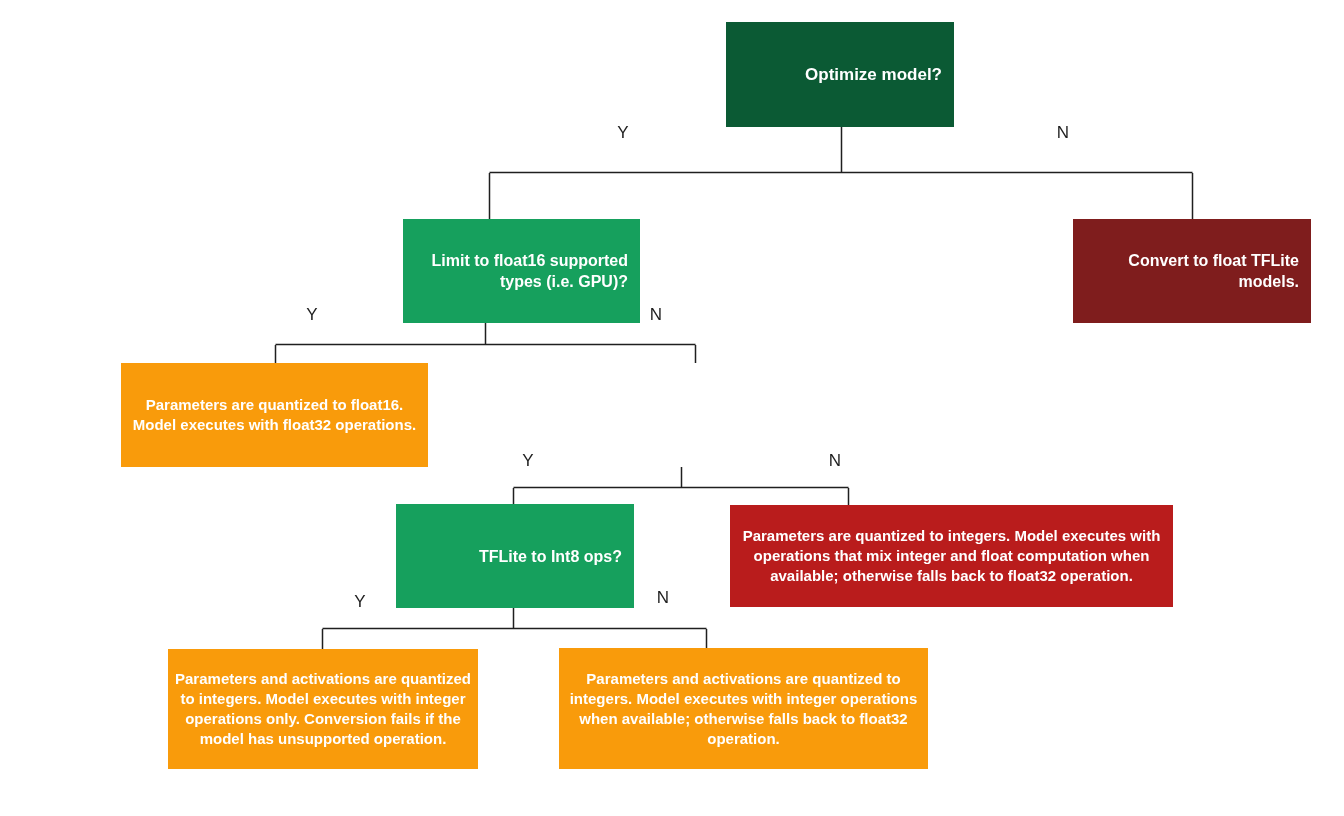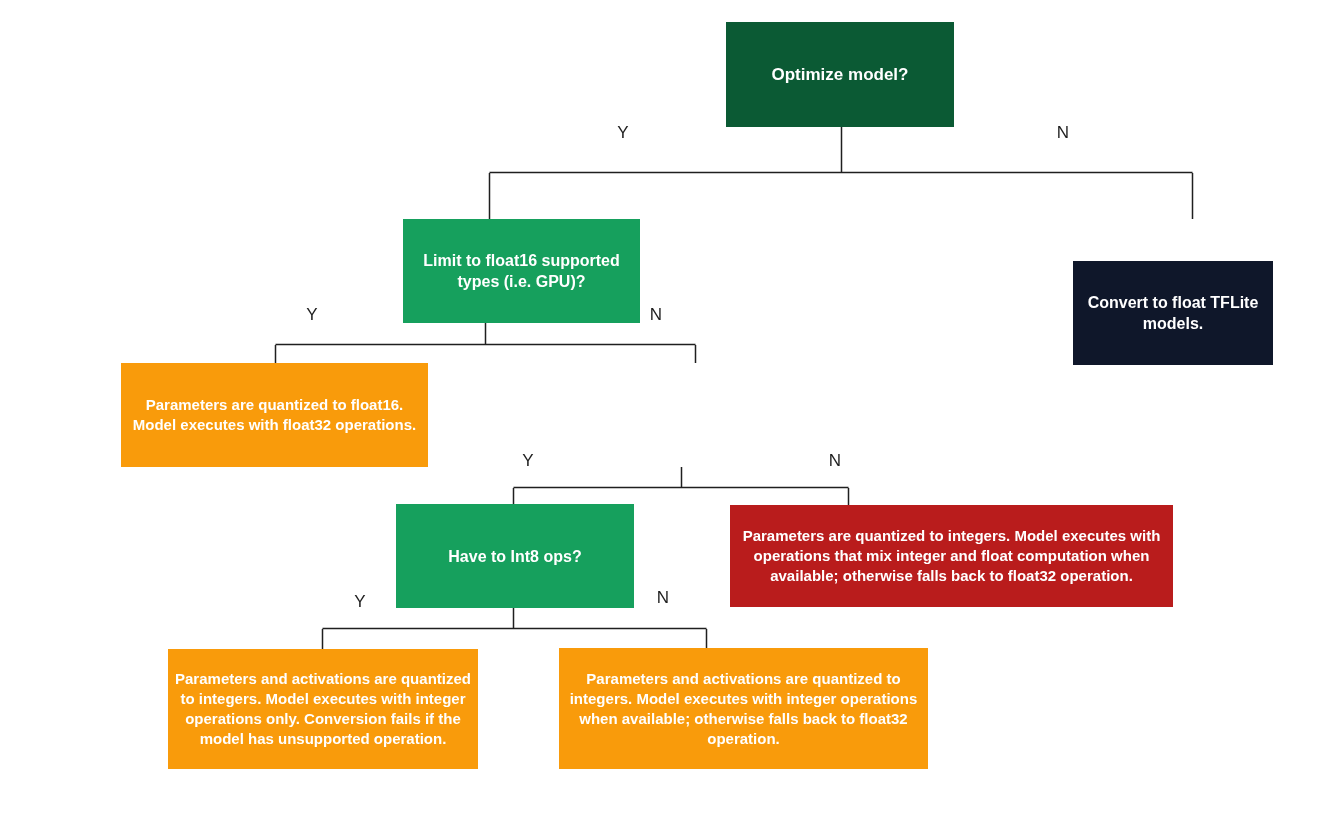--- a/index.html
+++ b/index.html
@@ -37,20 +37,21 @@
     box-sizing: border-box;
   }
   .node span {
     display: block;
     width: 100%;
   }
   .q {
     font-size: 16px;
     line-height: 21px;
     padding: 0 12px;
+    text-align: right;
   }
   .q-narrow {
     font-size: 16px;
     line-height: 21px;
     padding: 0 16px;
   }
   .result {
     font-size: 15px;
     line-height: 20px;
     padding: 0 4px;
@@ -77,31 +78,31 @@
   </svg>
 
   <div class="node q" style="left: 726px; top: 22px; width: 228px; height: 105px; font-size: 17px; background-color: rgb(11, 90, 52);">
     <span>Optimize model?</span>
   </div>
 
   <div class="node q" style="left: 366px; top: 219px; width: 237px; height: 104px; background-color: rgb(22, 160, 93); margin-left: 37px;">
     <span>Limit to float16 supported types (i.e. GPU)?</span>
   </div>
 
-  <div class="node q" style="left: 1073px; top: 219px; width: 200px; height: 104px; background-color: #0f172a; margin-top: 42px;">
+  <div class="node q" style="left: 1073px; top: 219px; width: 238px; height: 104px; background-color: #7f1d1d;">
     <span>Convert to float TFLite models.</span>
   </div>
 
   <div class="node result" style="left: 121px; top: 363px; width: 307px; height: 104px; background-color: rgb(249, 155, 11);">
     <span>Parameters are quantized to float16. Model executes with float32 operations.</span>
   </div>
 
 
   <div class="node q" style="left: 396px; top: 504px; width: 238px; height: 104px; background-color: rgb(22, 160, 93);">
-    <span>Have to Int8 ops?</span>
+    <span>TFLite to Int8 ops?</span>
   </div>
 
   <div class="node result" style="left: 730px; top: 505px; width: 443px; height: 102px; background-color: #b91c1c;">
     <span>Parameters are quantized to integers. Model executes with operations that mix integer and float computation when available; otherwise falls back to float32 operation.</span>
   </div>
 
   <div class="node result" style="left: 168px; top: 649px; width: 310px; height: 120px; background-color: rgb(249, 155, 11);">
     <span>Parameters and activations are quantized to integers. Model executes with integer operations only. Conversion fails if the model has unsupported operation.</span>
   </div>
 

